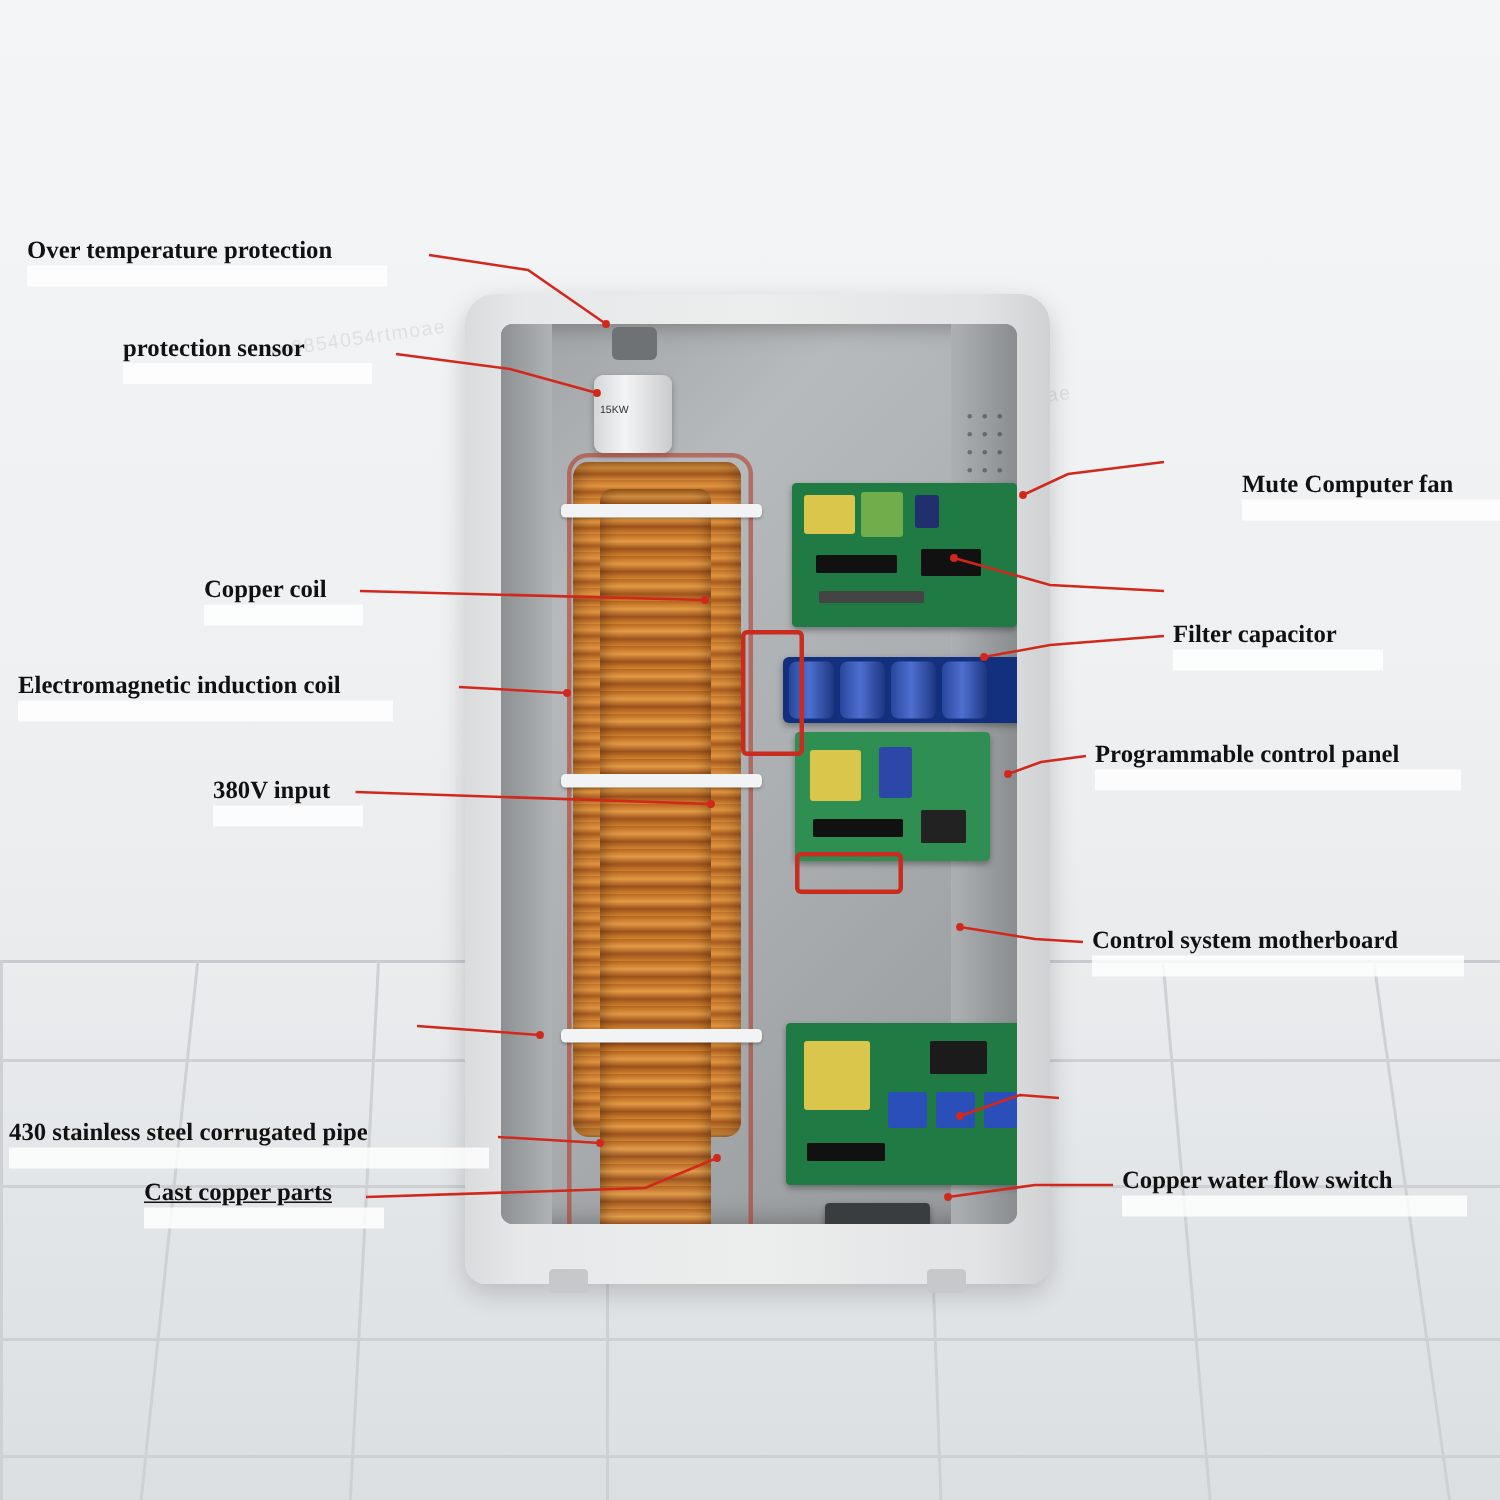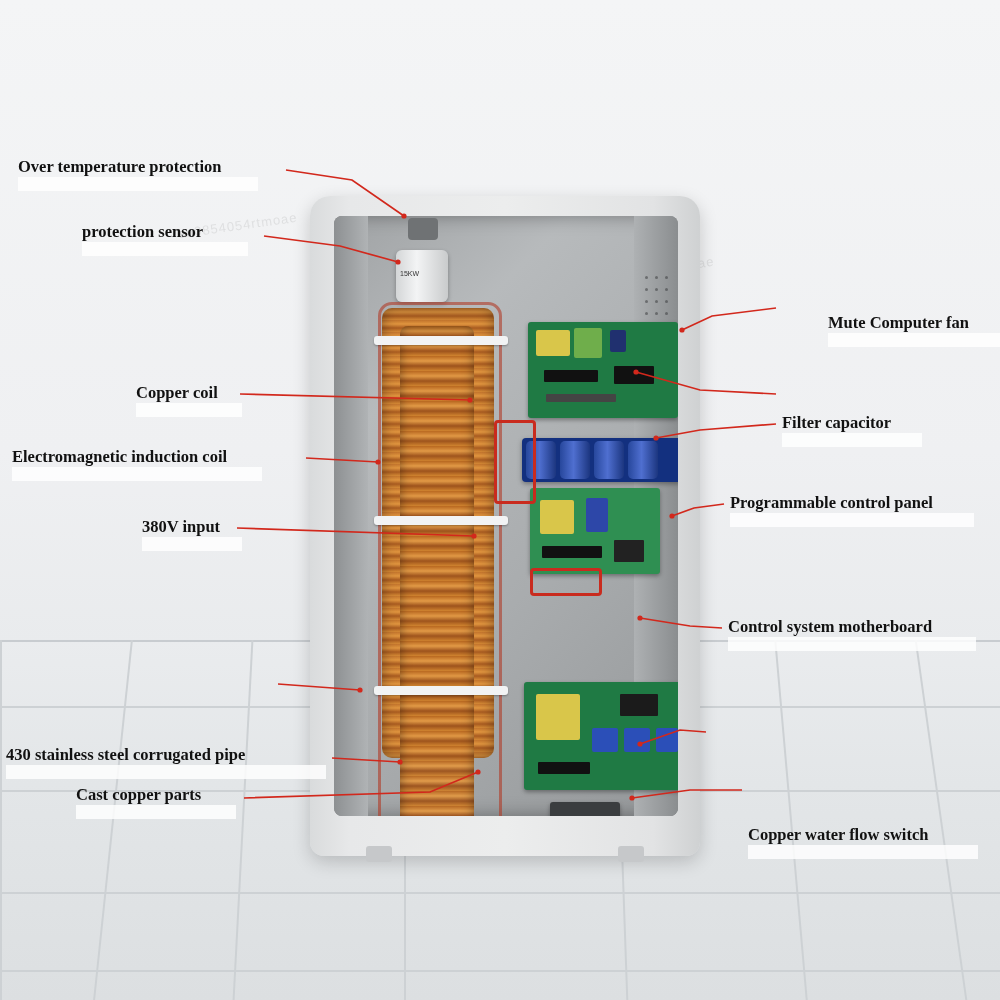--- a/index.html
+++ b/index.html
@@ -420,21 +420,21 @@
     <span>380V input</span>
     <span class="underline" style="width:100px;"></span>
   </div>
 
 
   <div class="label" style="left:6px;top:746px;">
     <span>430 stainless steel corrugated pipe</span>
     <span class="underline" style="width:320px;"></span>
   </div>
 
-  <div class="label" style="left:76px;top:786px;">
+  <div class="label" style="left:96px;top:786px;text-decoration:underline;">
     <span>Cast copper parts</span>
     <span class="underline" style="width:160px;"></span>
   </div>
 
   <div class="label r" style="left:782px;top:314px;margin-left:46px;">
     <span>Mute Computer fan</span>
     <span class="underline" style="width:176px;"></span>
   </div>
 
 
@@ -447,18 +447,18 @@
     <span>Programmable control panel</span>
     <span class="underline" style="width:244px;"></span>
   </div>
 
   <div class="label r" style="left:728px;top:618px;">
     <span>Control system motherboard</span>
     <span class="underline" style="width:248px;"></span>
   </div>
 
 
-  <div class="label r" style="left:748px;top:778px;margin-top:48px;">
+  <div class="label r" style="left:748px;top:778px;">
     <span>Copper water flow switch</span>
     <span class="underline" style="width:230px;"></span>
   </div>
 
 </div>
 
 </body></html>

